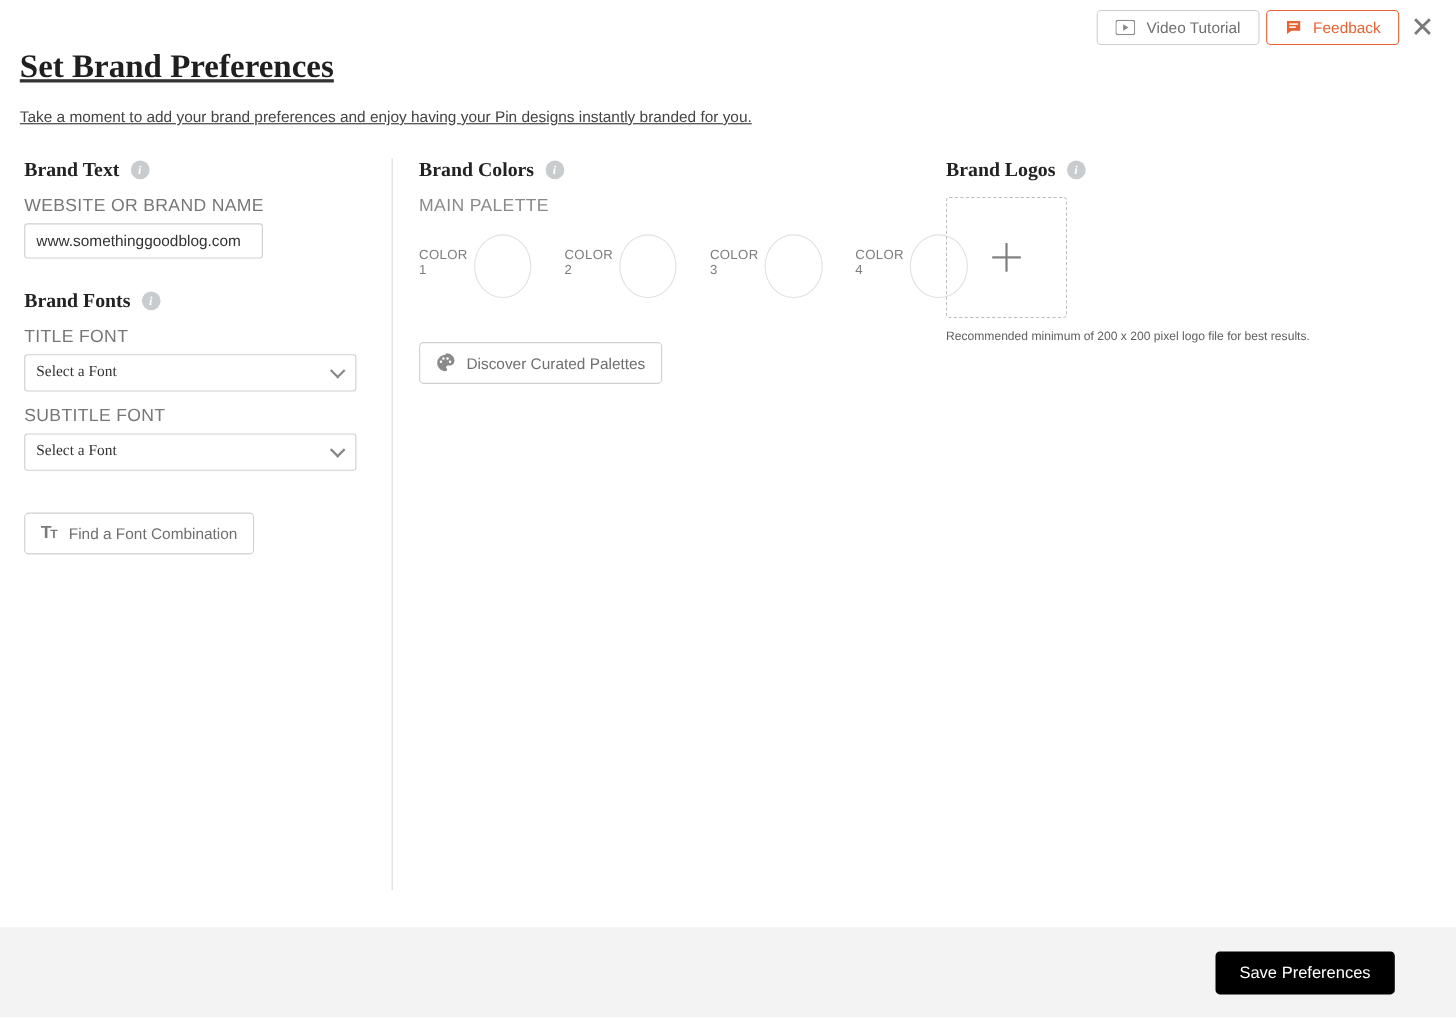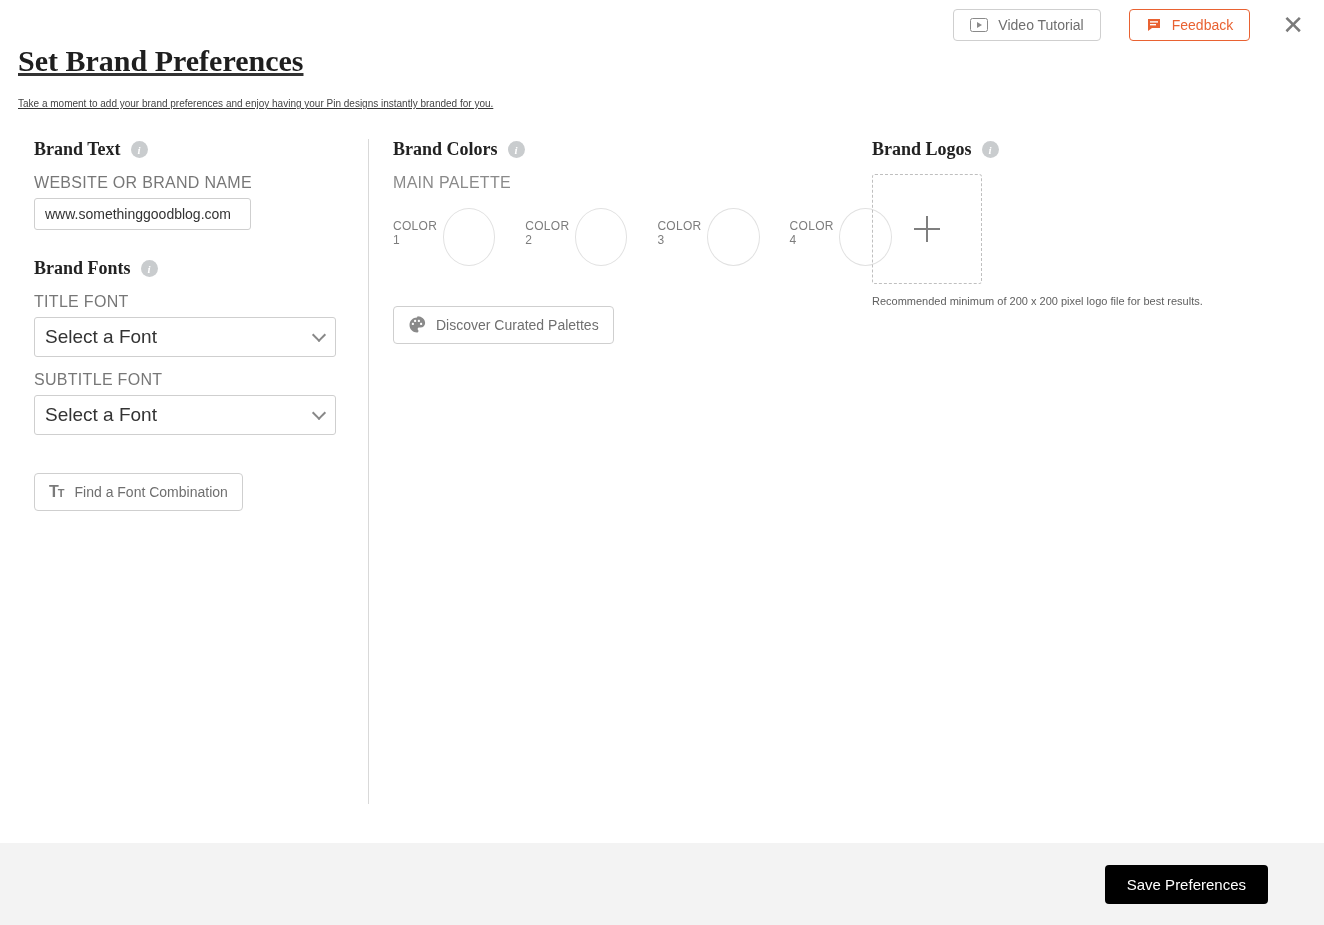--- a/index.html
+++ b/index.html
@@ -12,21 +12,21 @@
       position: relative;
       overflow: hidden;
     }
 
     .top-bar {
       position: absolute;
       top: 9px;
       right: 16px;
       display: flex;
       align-items: center;
-      gap: 28px;
+      gap: 6px;
     }
     .btn-outline {
       display: inline-flex;
       align-items: center;
       gap: 10px;
       border: 1px solid #cfcfcf;
       background: #fff;
       border-radius: 4px;
       padding: 7px 16px;
       font-size: 14px;
@@ -53,31 +53,30 @@
       text-decoration: underline;
     }
     .page-title {
       font-family: Georgia, "Times New Roman", serif;
       font-size: 30px;
       font-weight: bold;
       color: #1f1f1f;
       margin-bottom: 20px;
     }
     .page-subtitle {
-      font-size: 10px;
+      font-size: 14px;
       color: #444;
       margin-bottom: 30px;
     }
 
     .columns {
       display: flex;
       padding-left: 22px;
       padding-right: 22px;
       height: 665px;
-      margin-left: 12px;
     }
     .col {
       padding-right: 30px;
     }
     .col-text { width: 334px; }
     .col-colors { width: 484px; border-left: 1px solid #d9d9d9; padding-left: 24px; }
     .col-logos { flex: 1; padding-left: 20px; }
 
     .section-heading {
       display: flex;
@@ -122,22 +121,22 @@
     .select-wrap {
       position: relative;
       width: 302px;
       margin-bottom: 14px;
     }
     .select-input {
       width: 100%;
       border: 1px solid #cfcfcf;
       border-radius: 3px;
       padding: 8px 32px 8px 10px;
-      font-size: 19px;
-      font-family: Liberation Sans, sans-serif;
+      font-size: 14px;
+      font-family: Liberation Serif, serif;
       color: #333;
       background: #fff;
       appearance: none;
       -webkit-appearance: none;
       cursor: pointer;
     }
     .select-wrap::after {
       content: "";
       position: absolute;
       right: 12px; top: 50%;

